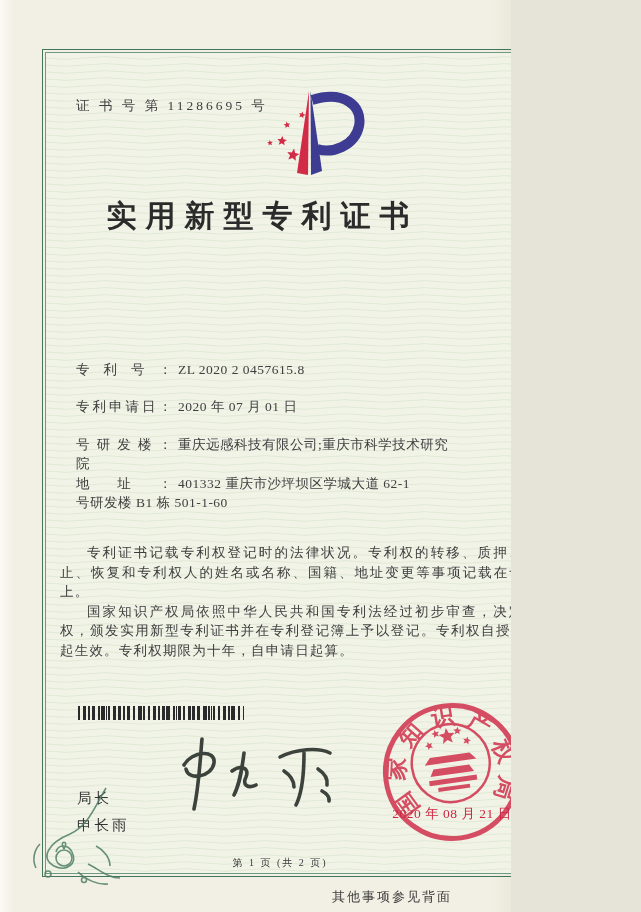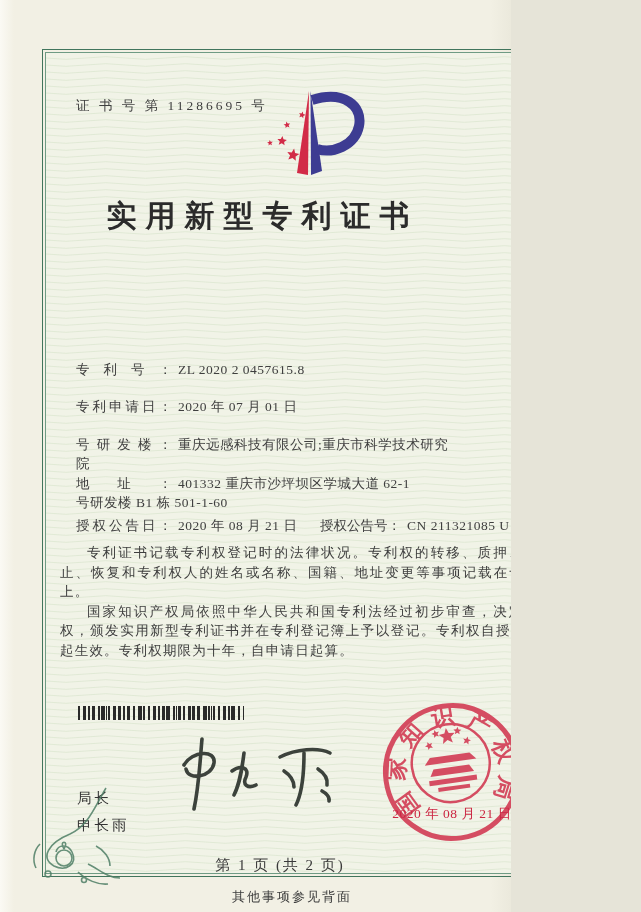--- a/index.html
+++ b/index.html
@@ -33,22 +33,22 @@
              repeating-linear-gradient(90deg,#2a2a2a 0 2px,transparent 2px 5px),
              repeating-linear-gradient(90deg,#2a2a2a 0 1px,transparent 1px 7px),
              repeating-linear-gradient(90deg,transparent 0 10px,#2a2a2a 10px 12px,transparent 12px 13px);}
   .officer{position:absolute;left:77px;top:753px;font-size:14.5px;color:#333;letter-spacing:3px;line-height:27px;margin-top:32px;}
   .signature{position:absolute;left:172px;top:731px;}
   .seal{position:absolute;left:362px;top:688px;}
   .corner{position:absolute;}
   .corner.left{left:26px;top:786px;}
   .corner.right{left:512px;top:786px;transform:scaleX(-1);}
   .page-num{position:absolute;left:120px;width:320px;top:856px;text-align:center;
-            font-size:15px;color:#3a3a3a;letter-spacing:2px;}
-  .back-note{position:absolute;left:132px;width:320px;top:888px;text-align:center;
+            font-size:10px;color:#3a3a3a;letter-spacing:2px;}
+  .back-note{position:absolute;left:132px;width:320px;top:888px;text-align:right;
              font-size:13px;color:#3b3b3b;letter-spacing:2px;}
 </style>
 </head>
 <body>
 
 <div class="page">
 
   <div class="frame">
     <div class="frame-inner">
       <svg id="waves" class="waves" viewBox="0 0 553 820" preserveAspectRatio="none">
@@ -336,24 +336,20 @@
   </div>
   <div class="frow" style="top:397px">
     <span class="flabel">专利申请日：</span><span class="fvalue">2020 年 07 月 01 日</span>
   </div>
   <div class="frow" style="top:435px">
     <span class="flabel">号研发楼：</span><span class="fvalue">重庆远感科技有限公司;重庆市科学技术研究院</span>
   </div>
   <div class="frow" style="top:474px;right:95px">
     <span class="flabel">地址：</span><span class="fvalue">401332 重庆市沙坪坝区学城大道 62-1 号研发楼 B1 栋 501-1-60</span>
   </div>
-  <div class="frow" style="top:516px">
-    <span class="flabel">授权公告日：</span><span class="fvalue">2020 年 08 月 21 日</span>
-    <span class="fpair2"><span>授权公告号：</span><span class="fvalue">CN 211321085 U</span></span>
-  </div>
 
   <div class="paras">
     <p>专利证书记载专利权登记时的法律状况。专利权的转移、质押、无效、终止、恢复和专利权人的姓名或名称、国籍、地址变更等事项记载在专利登记簿上。</p>
     <p>国家知识产权局依照中华人民共和国专利法经过初步审查，决定授予专利权，颁发实用新型专利证书并在专利登记簿上予以登记。专利权自授权公告之日起生效。专利权期限为十年，自申请日起算。</p>
   </div>
 
   <div class="barcode"></div>
 
   <div class="officer">
     <div>局长</div>

